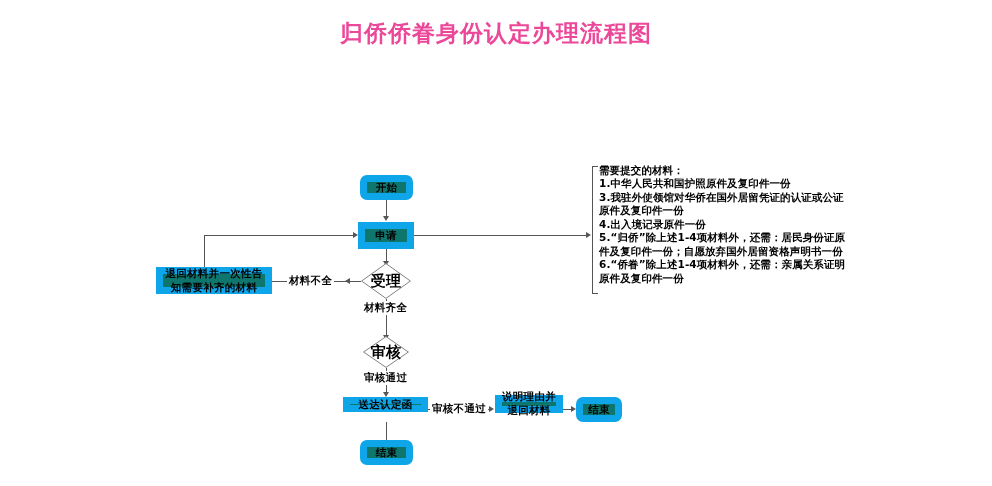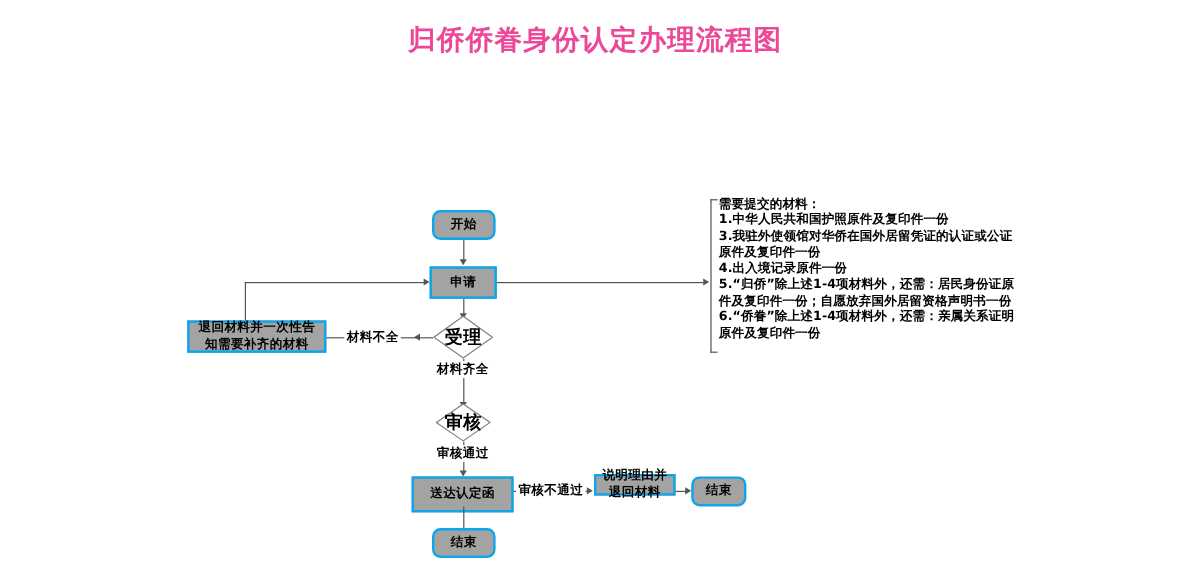--- a/index.html
+++ b/index.html
@@ -35,22 +35,22 @@
     left: 0;
     top: 0;
     width: 992px;
     height: 486px;
   }
 
   
   .node {
     position: absolute;
     box-sizing: border-box;
-    background: #a3a3a3;
-    border: 2px solid #0ea5e9;
+    background: #0f766e;
+    border: 7px solid #0ea5e9;
     display: flex;
     align-items: center;
     justify-content: center;
     text-align: center;
     font-size: 10.5px;
     font-weight: bold;
     line-height: 1.25;
     color: #000000;
     letter-spacing: 0.3px;
   }
@@ -209,21 +209,21 @@
     <svg class="dia-shape" viewBox="0 0 46 32" preserveAspectRatio="none">
       <polygon points="23,0.6 45.4,16 23,31.4 0.6,16" fill="#ffffff" stroke="#808080" stroke-width="1"></polygon>
     </svg>
     <div class="dia-label">审核</div>
   </div>
 
   <div class="line v" style="left:386px; top:368px; height:26px;"></div>
   <div class="edge-label" style="left:362px; top:371px;">审核通过</div>
   <div class="arrow down" style="left:383px; top:392px;"></div>
 
-  <div class="node" style="left:343px; top:397px; width:85px; height:30px;">送达认定函</div>
+  <div class="node" style="left:343px; top:397px; width:85px; height:15px;">送达认定函</div>
 
   <div class="line h" style="left:428px; top:409px; width:62px;"></div>
   <div class="edge-label" style="left:430px; top:402px;">审核不通过</div>
   <div class="arrow right" style="left:489px; top:406px;"></div>
 
   <div class="node two-line" style="left:495px; top:395px; width:68px; height:18px; flex-direction:column;">
     <span>说明理由并</span>
     <span>退回材料</span>
   </div>
 

